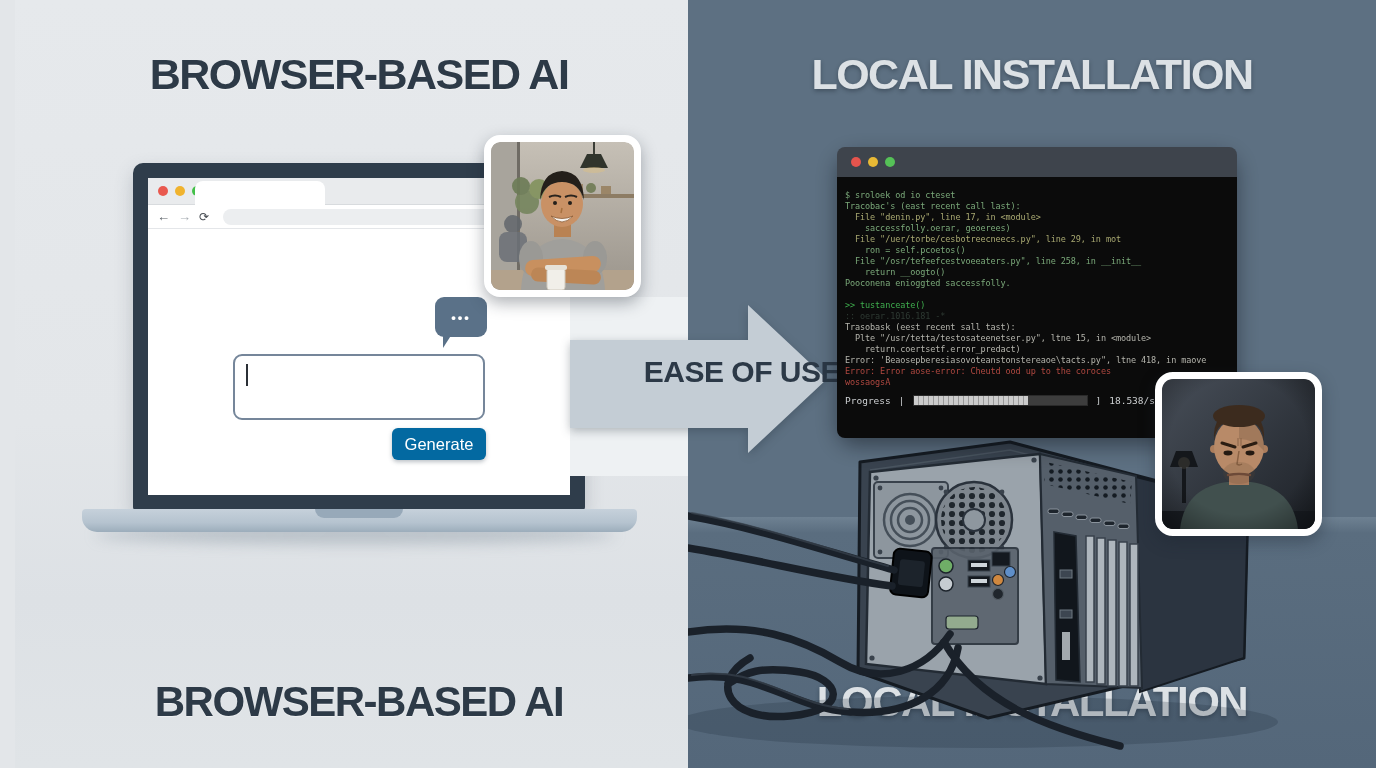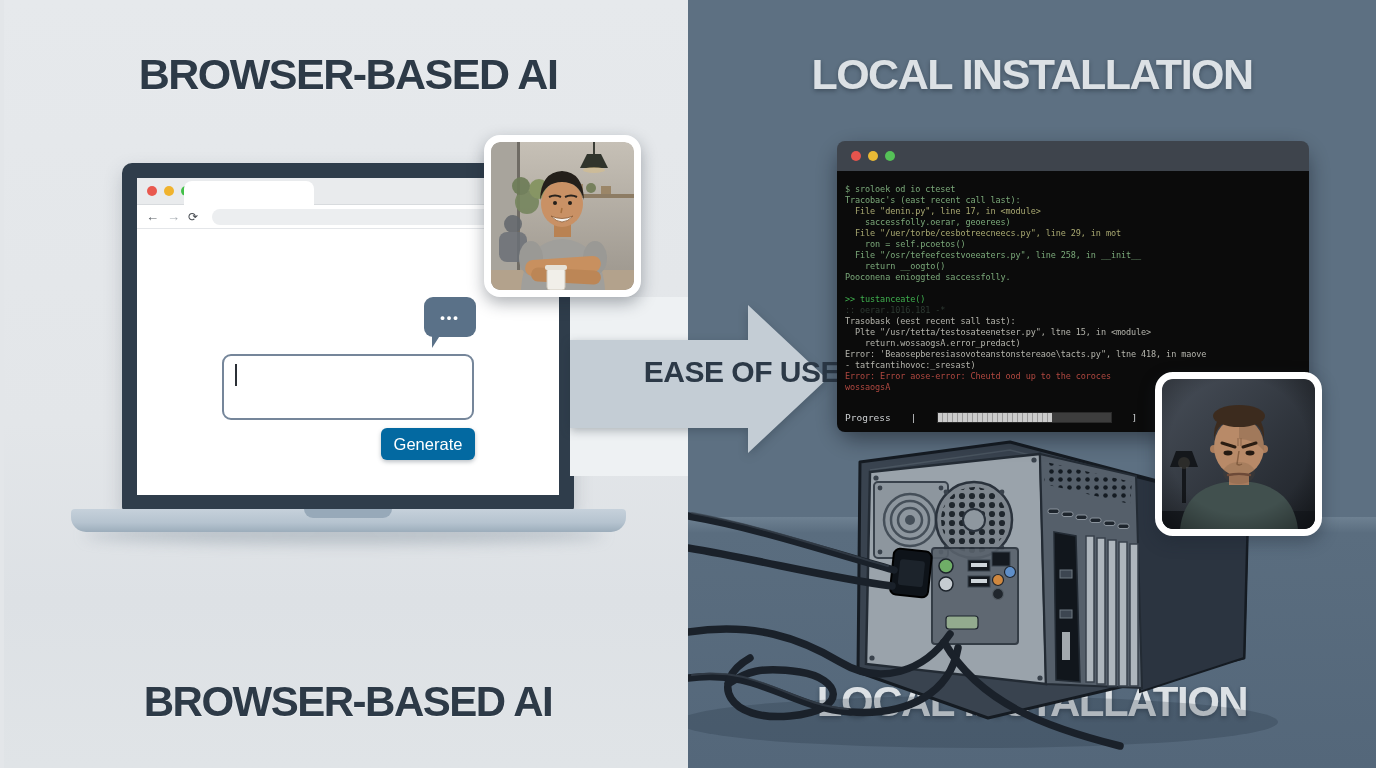--- a/index.html
+++ b/index.html
@@ -2,21 +2,21 @@
 <html><head>
 <meta charset="utf-8">
 <style>
   * { margin:0; padding:0; box-sizing:border-box; }
   html,body { width:1376px; height:768px; overflow:hidden; background:#e3e6e9;
     font-family:"Liberation Sans", sans-serif; }
   #stage { position:relative; width:1376px; height:768px; overflow:hidden; }
 
   
   .panel { position:absolute; top:0; height:768px; }
-  #left-panel  { left:4px; width:688px; background:linear-gradient(180deg,#e6e9ec 0%,#e3e6e9 55%,#dde1e5 78%,#e0e4e7 100%); }
+  #left-panel  { left:15px; width:688px; background:linear-gradient(180deg,#e6e9ec 0%,#e3e6e9 55%,#dde1e5 78%,#e0e4e7 100%); }
   #right-panel { left:688px; width:688px; background:#5d7082; }
   #right-floor { position:absolute; left:0; top:517px; width:688px; height:251px;
     background:linear-gradient(180deg,#6e8192 0,#5a6d7f 16px,#54677a 100%); }
 
   
   .title { position:absolute; width:100%; text-align:center; font-weight:700; letter-spacing:-1.5px; white-space:nowrap; }
   .title-dark  { color:#2d3a47; text-shadow:0 1px 1px rgba(255,255,255,.45); }
   .title-light { color:#dce1e5; text-shadow:0 2px 4px rgba(22,32,42,.4); }
   .t-top { top:50px; font-size:43px; }
   .t-bottom { top:678px; font-size:42px; }
@@ -60,35 +60,35 @@
   #arrow-label { position:absolute; left:560px; top:356px; width:280px; text-align:right;
     font-weight:700; font-size:30px; line-height:31px; color:#2c3947; letter-spacing:-0.5px; }
 
   
   .photo { position:absolute; background:#fff; border:7px solid #fff; box-shadow:0 6px 16px rgba(25,35,45,.35); overflow:hidden; }
   #photo-smiling-man { left:484px; top:135px; width:157px; height:162px; border-radius:16px; z-index:30; }
   #photo-frustrated-man { left:1155px; top:372px; width:167px; height:164px; border-radius:18px; z-index:30; }
   .photo svg { display:block; width:100%; height:100%; border-radius:9px; }
 
   
-  #terminal { position:absolute; left:149px; top:141px; width:472px; height:291px;
+  #terminal { position:absolute; left:149px; top:147px; width:400px; height:291px;
     border-radius:20px; box-shadow:0 8px 20px rgba(10,16,22,.45); z-index:10; }
   #terminal-titlebar { position:absolute; left:0; top:0; width:100%; height:30px; background:#3e444c; border-radius:8px 8px 0 0; }
   #terminal-titlebar .lights { top:10px; left:14px; }
   #terminal-body { position:absolute; left:0; top:30px; width:100%; height:261px; background:#0b0b0b;
     border-radius:0 0 8px 8px; padding:13px 6px 0 8px; font-family:"DejaVu Sans Mono",monospace; }
   .tline { white-space:pre; font-size:8.5px; line-height:11px; letter-spacing:-0.1px; }
   .tl-green  { color:#7aa879; }
   .tl-yellow { color:#a8a871; }
   .tl-gray   { color:#b5b5ad; }
   .tl-red    { color:#b04840; }
   .tl-bright { color:#3fae4e; font-weight:400; }
   .tl-dim    { color:#2e3a33; }
-  #progress-row { display:flex; align-items:center; margin-top:19px; font-family:"DejaVu Sans Mono",monospace;
-    font-size:9.5px; color:#cdd0d2; gap:20px; }
+  #progress-row { display:flex; align-items:center; margin-top:7px; font-family:"DejaVu Sans Mono",monospace;
+    font-size:9.5px; color:#cdd0d2; gap:8px; }
   #progress-track { width:175px; height:11px; background:#3d3d3d; border:1px solid #2a2a2a; overflow:hidden; }
   #progress-fill { height:100%; background:repeating-linear-gradient(90deg,#cccccc 0 4px,#9a9a9a 4px 5px); }
 
   
   #tower-svg { position:absolute; left:0; top:420px; width:620px; height:348px; z-index:5; }
 </style>
 </head>
 <body>
 
 <div id="stage">
@@ -260,23 +260,22 @@
             <div class="tline tl-yellow">  File "/uer/torbe/cesbotreecneecs.py", line 29, in mot</div>
             <div class="tline tl-green">    ron = self.pcoetos()</div>
             <div class="tline tl-green">  File "/osr/tefeefcestvoeeaters.py", line 258, in __init__</div>
             <div class="tline tl-green">    return __oogto()</div>
             <div class="tline tl-green">Pooconena enioggted saccessfolly.</div>
             <div class="tline tl-green">&nbsp;</div>
             <div class="tline tl-bright">&gt;&gt; tustanceate()</div>
             <div class="tline tl-dim">:: oerar.1016.181 -*</div>
             <div class="tline tl-gray">Trasobask (eest recent sall tast):</div>
             <div class="tline tl-gray">  Plte "/usr/tetta/testosateenetser.py", ltne 15, in &lt;module&gt;</div>
-            <div class="tline tl-gray">    return.wossaogsA.error_predact)</div>
+            <div class="tline tl-gray">    return.coertsetf.error_predact)</div>
             <div class="tline tl-gray">Error: 'Beaosepberesiasovoteanstonstereaoe\tacts.py", ltne 418, in maove</div>
-            <div class="tline tl-gray">- tatfcantihovoc:_sresast)</div>
             <div class="tline tl-red">Error: Error aose-error: Cheutd ood up to the coroces</div>
             <div class="tline tl-red">wossaogsA</div>
           </div>
         <div id="progress-row">
           <span>Progress</span>
           <span>|</span>
           <span id="progress-track">
             <span id="progress-fill" style="display: block; width: 66%;"></span>
           </span>
           <span>]</span>

